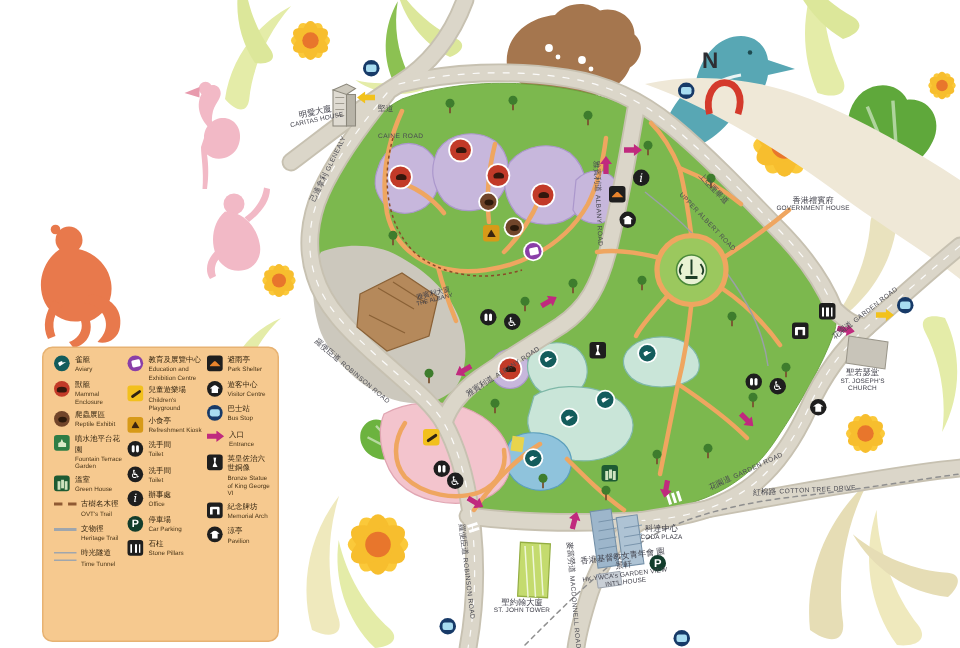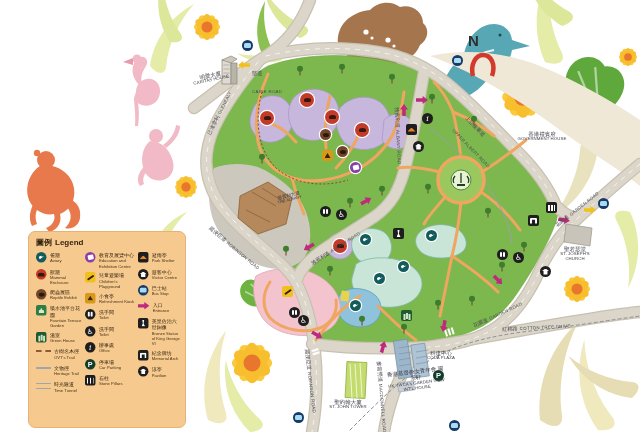--- a/index.html
+++ b/index.html
@@ -443,23 +443,20 @@
 <span class="ic ic-entrance mic" style="left:416px;top:96px"></span>
 <span class="ic ic-entrance mic" style="left:360px;top:197px;transform:rotate(-30deg)"></span>
 <span class="ic ic-entrance mic" style="left:303px;top:243px;transform:rotate(150deg)"></span>
 <span class="ic ic-entrance mic" style="left:311px;top:331px;transform:rotate(30deg)"></span>
 <span class="ic ic-entrance mic" style="left:377px;top:343px;transform:rotate(-75deg)"></span>
 <span class="ic ic-entrance mic" style="left:558px;top:216px;transform:rotate(10deg)"></span>
 <span class="ic ic-entrance mic" style="left:492px;top:276px;transform:rotate(45deg)"></span>
 <span class="ic ic-entrance mic" style="left:438px;top:322px;transform:rotate(100deg)"></span>
 
 <div class="legend">
-  <div class="lg-title">
-    <span>圖例</span><span class="lg-en">Legend</span>
-  </div>
   <div class="cols">
     <div class="col c1">
       <div class="li">
         <span class="ic ic-aviary"></span>
         <span class="lt">
               <span class="zh">雀籠</span>
               <span class="en">Aviary</span>
             </span>
       </div>
       <div class="li">

